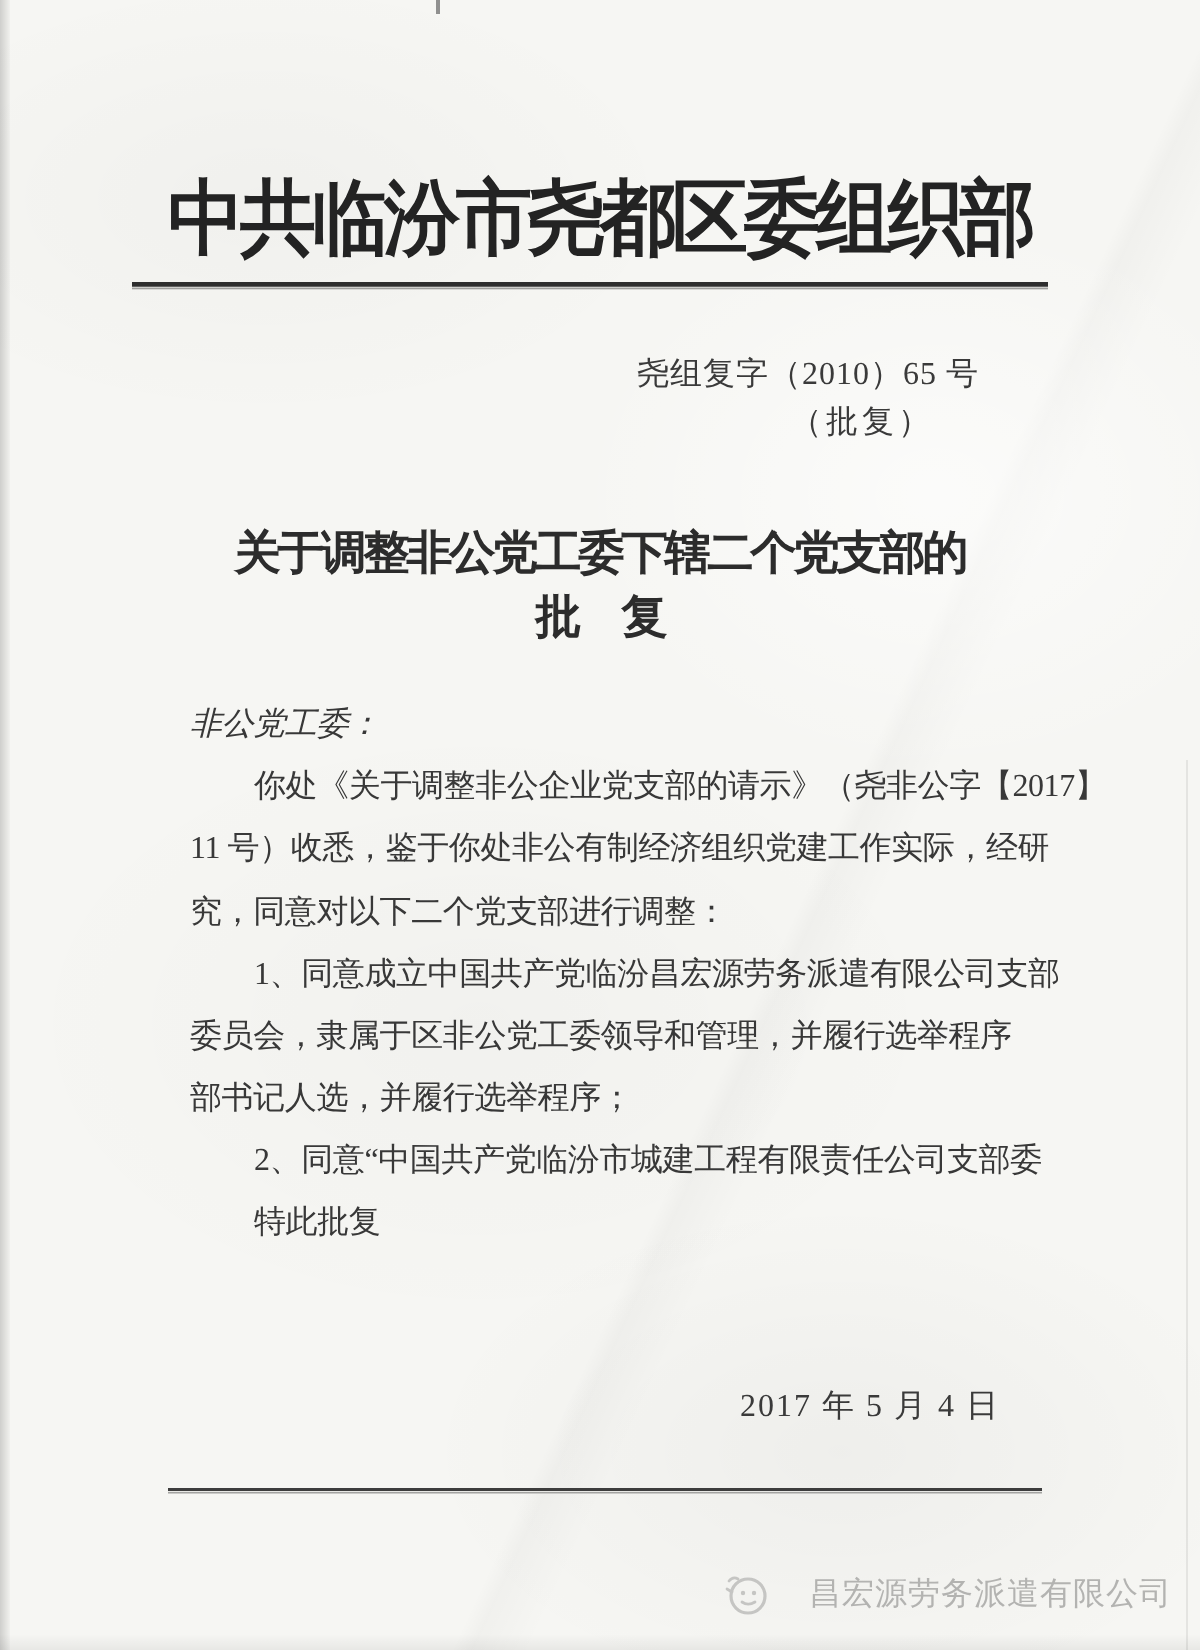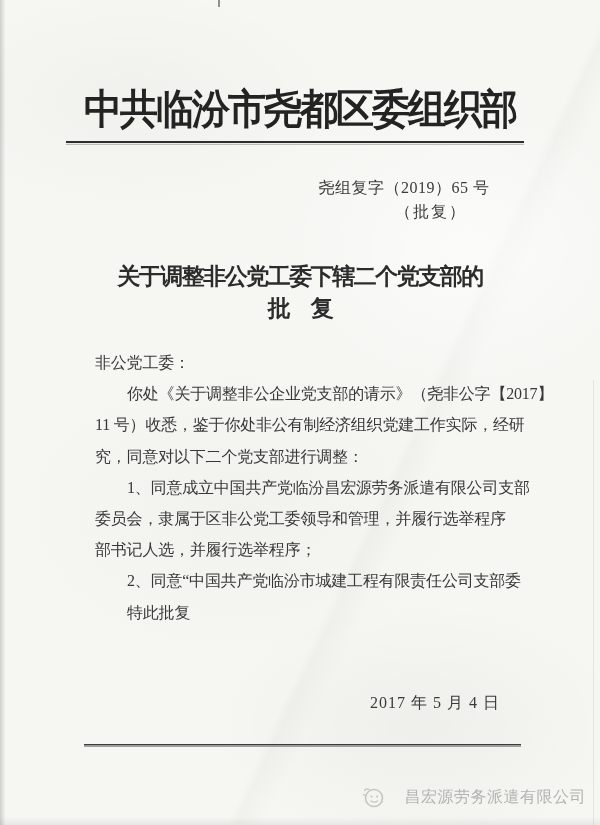--- a/index.html
+++ b/index.html
@@ -129,40 +129,40 @@
   <div class="edge-left"></div>
   <div class="edge-right"></div>
   <div class="edge-bottom"></div>
   <div class="speck"></div>
 
   <div class="org-title">中共临汾市尧都区委组织部</div>
 
   <div class="header-rule"></div>
 
   <div class="docnum-block">
-    <div class="doc-number">尧组复字（2019）65 号</div>
+    <div class="doc-number">尧组复字（2010）65 号</div>
     <div class="doc-type">（批复）</div>
   </div>
 
   <div class="doc-title">
     <div>关于调整非公党工委下辖二个党支部的</div>
     <div>批　复</div>
   </div>
 
   <div class="body-block">
 
-  <div class="body-line" style="padding-left: 0em;">非公党工委：</div>
+  <div class="body-line" style="padding-left: 0em; font-style: italic;">非公党工委：</div>
       <div class="body-line" style="padding-left: 2em;">你处《关于调整非公企业党支部的请示》（尧非公字【2017】</div>
       <div class="body-line" style="padding-left: 0em;">11 号）收悉，鉴于你处非公有制经济组织党建工作实际，经研</div>
       <div class="body-line" style="padding-left: 0em;">究，同意对以下二个党支部进行调整：</div>
       <div class="body-line" style="padding-left: 2em;">1、同意成立中国共产党临汾昌宏源劳务派遣有限公司支部</div>
       <div class="body-line" style="padding-left: 0em;">委员会，隶属于区非公党工委领导和管理，并履行选举程序</div>
       <div class="body-line" style="padding-left: 0em;">部书记人选，并履行选举程序；</div>
       <div class="body-line" style="padding-left: 2em;">2、同意“中国共产党临汾市城建工程有限责任公司支部委</div>
-      <div class="body-line" style="padding-left: 2em;">特此批复</div>
+      <div class="body-line" style="padding-left: 2em; font-family: Liberation Mono, monospace;">特此批复</div>
     </div>
 
   <div class="date-line">2017 年 5 月 4 日</div>
 
   <div class="bottom-rule"></div>
 
   <div class="footer">
     <svg class="footer-icon" viewBox="0 0 26 26" fill="none" xmlns="http://www.w3.org/2000/svg">
       <circle cx="14" cy="14" r="8.5" stroke="#b6b6b4" stroke-width="1.6"></circle>
       <circle cx="11.5" cy="12.5" r="1.1" fill="#b6b6b4"></circle>

